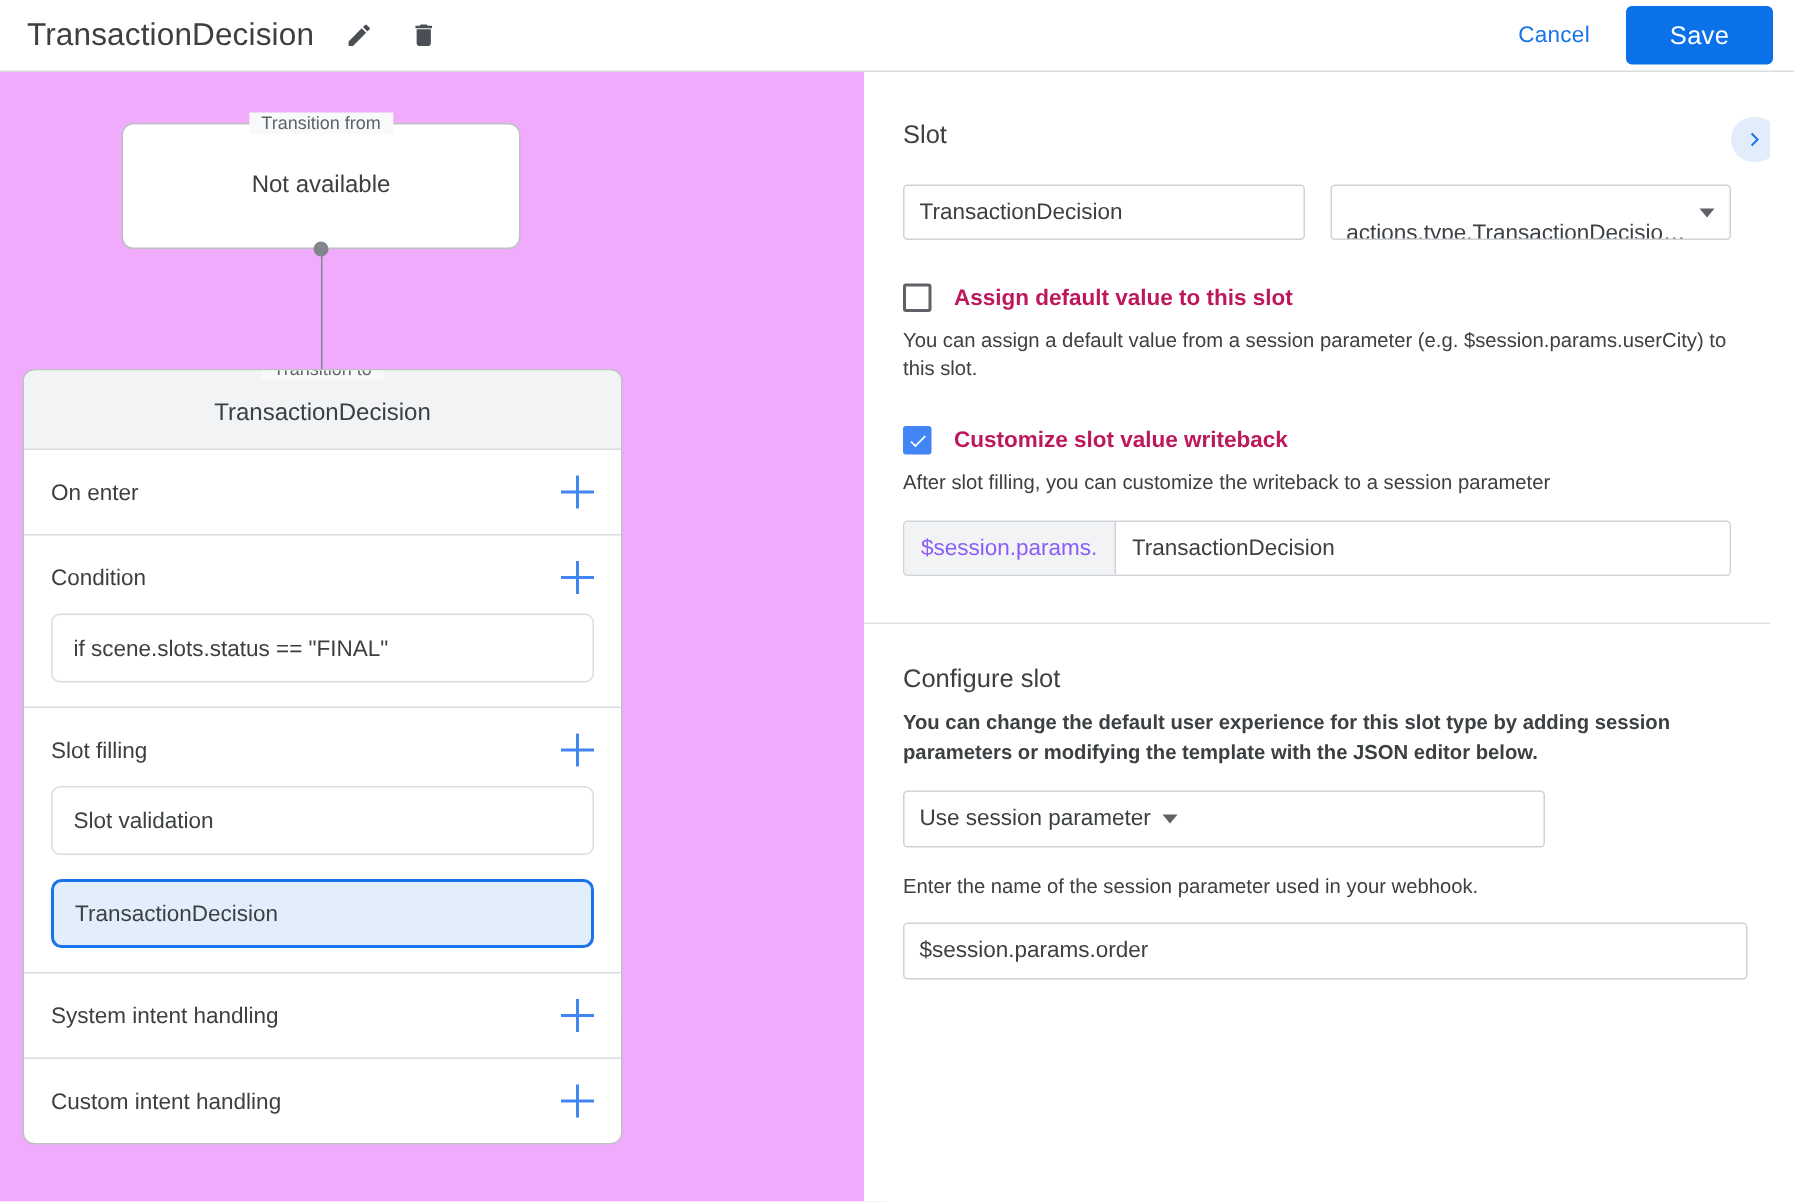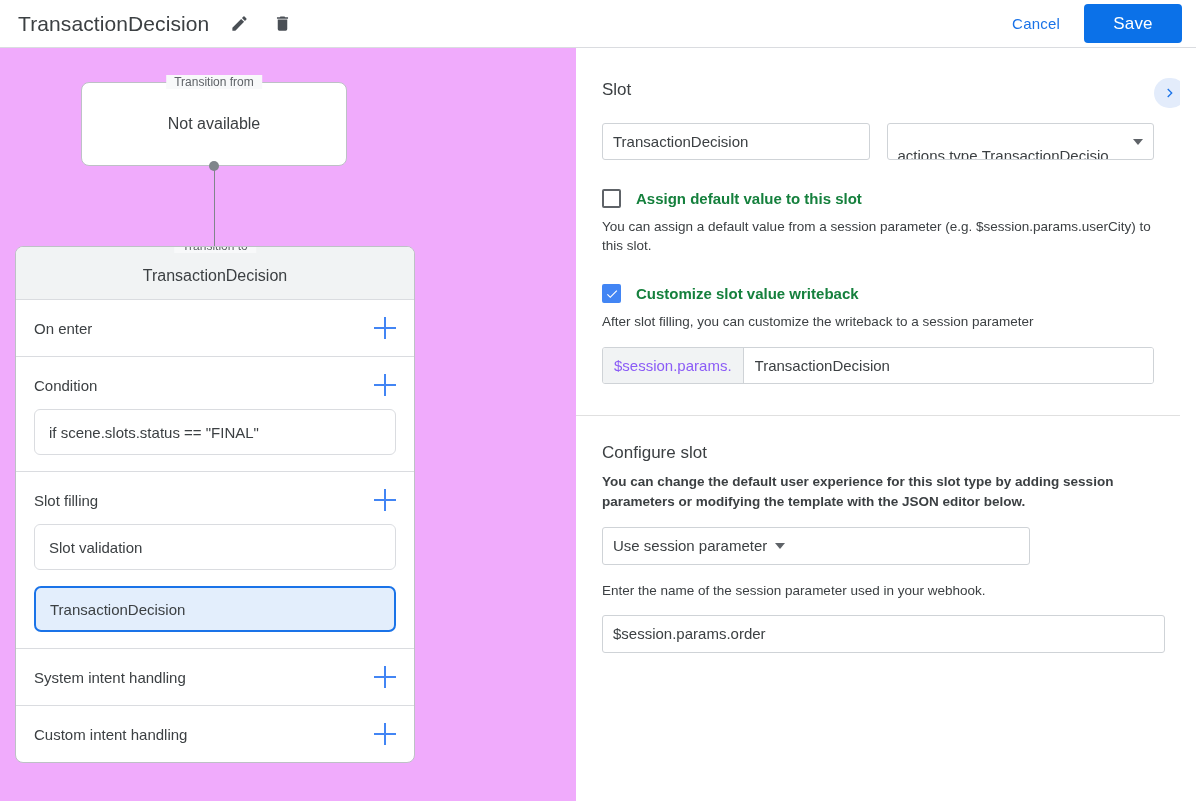--- a/index.html
+++ b/index.html
@@ -227,21 +227,21 @@
     background: #fff;
     cursor: pointer;
     flex: none;
   }
   .checkbox.checked {
     background: #4285f4; border-color: #4285f4;
     display: flex; align-items: center; justify-content: center;
   }
   .checkbox.checked svg { display: block; }
   .check-label {
-    margin-left: 15px; font-size: 15px; font-weight: bold; color: #15803d;
+    margin-left: 15px; font-size: 15px; font-weight: bold; color: #be185d;
   }
   .help-text {
     margin-top: 9px;
     font-size: 13.5px; color: #3c4043; line-height: 1.42;
     max-width: 565px;
   }
 
   .writeback {
     display: flex; margin-top: 16px;
     border: 1px solid #cfd3d7; border-radius: 3px;

